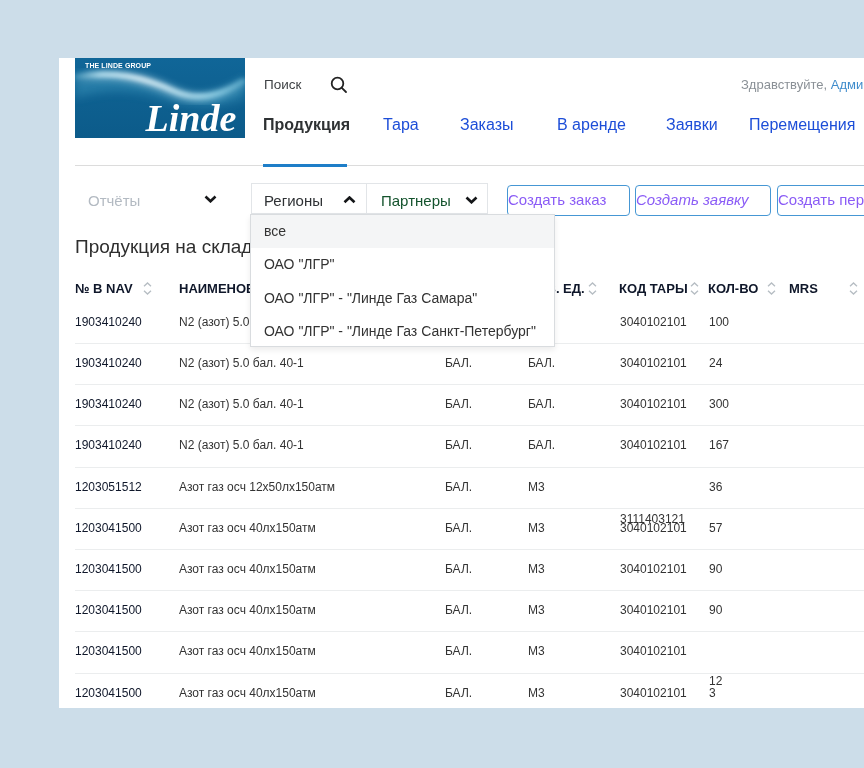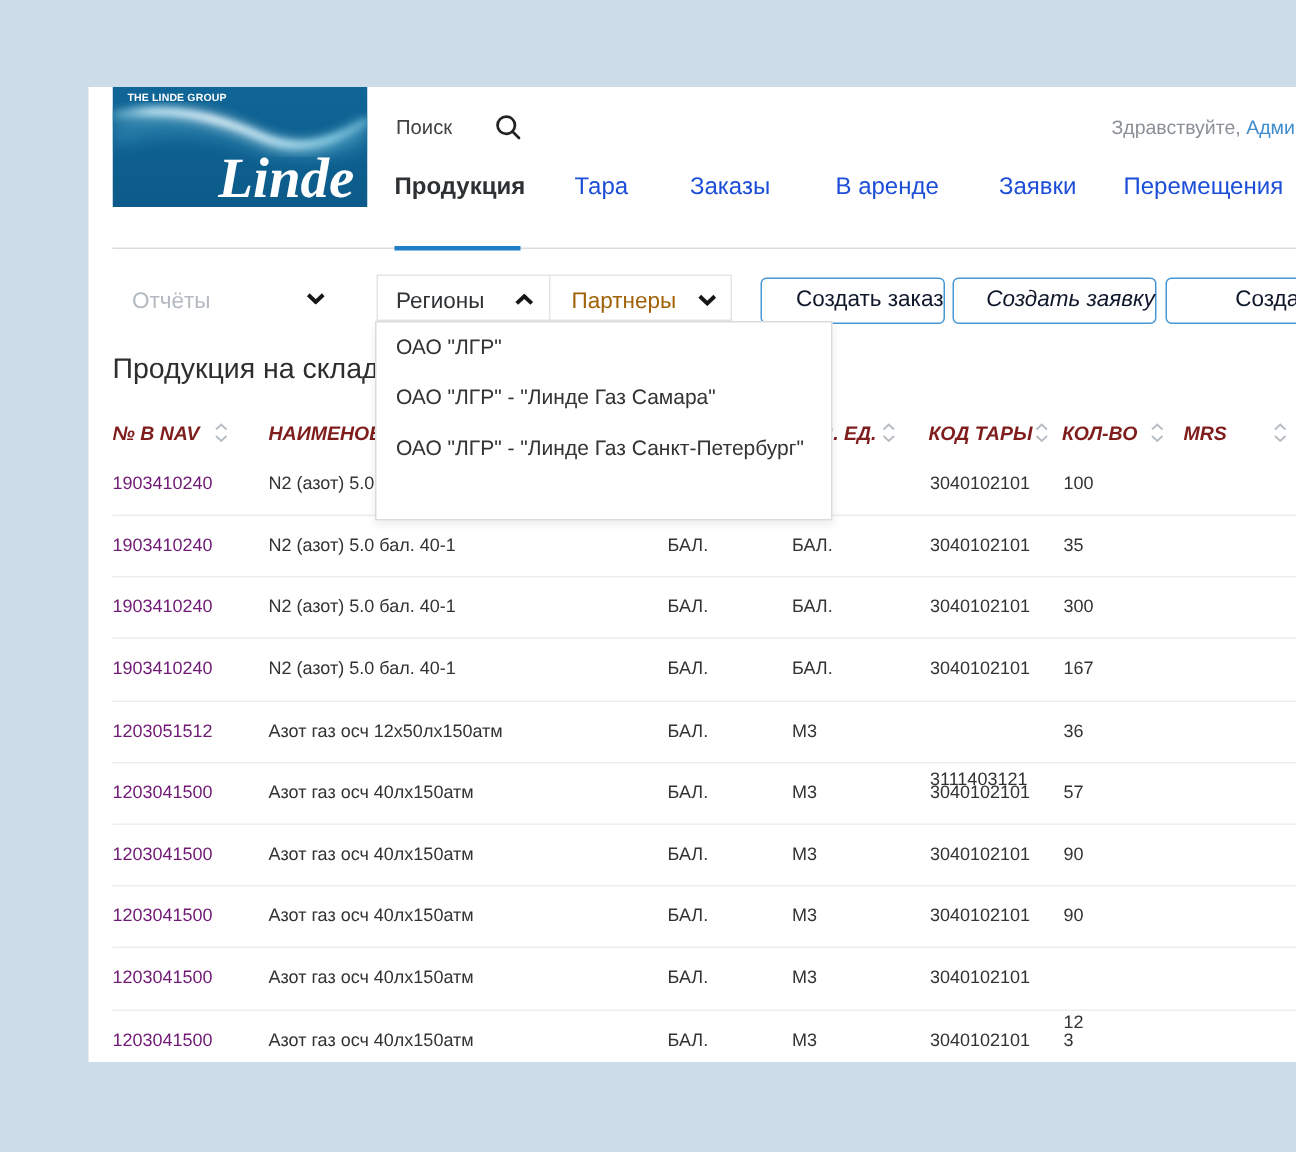--- a/index.html
+++ b/index.html
@@ -2,26 +2,26 @@
 <html><head>
 <meta charset="utf-8">
 <style>
   * { margin:0; padding:0; box-sizing:border-box; }
   html,body { width:864px; height:768px; overflow:hidden; }
   body { background:#ccdde9; font-family:"Liberation Sans", sans-serif; position:relative; }
   .abs { position:absolute; white-space:nowrap; }
   .card { position:absolute; left:59px; top:58px; width:805px; height:650px; background:#fff; }
   .nav { font-size:16px; color:#1d4ed8; }
   .nav.active { color:#2e3133; font-weight:600; }
-  .hdr { font-size:13px; font-weight:bold; color:#7f1d1d;font-style:italic; }
+  .hdr { font-size:13px; font-weight:bold; color:#0f172a; }
   .cell { font-size:12px; color:#333; }
-  .link { font-size:12px; color:#701a75; }
+  .link { font-size:12px; color:#0f172a; }
   .sep { position:absolute; left:75px; width:789px; height:1px; background:#ebedee; }
   .btn { position:absolute; top:184.5px; height:31px; border:1.5px solid #4697d4; border-radius:4px;
-         color:#0f172a; font-size:15px; background:#fff; text-align:right; line-height:28.5px; }
+         color:#8b5cf6; font-size:15px; background:#fff; text-align:left; line-height:28.5px; }
   .ddi { height:33.25px; line-height:33.25px; padding-left:13px; font-size:14px; color:#333; }
 </style>
 </head>
 <body>
 <div class="card"></div>
 
 <svg class="abs" style="left:75px; top:58px;" width="170" height="80" viewBox="0 0 170 80">
   <defs>
     <linearGradient id="bgg" x1="0" y1="0" x2="0" y2="1">
       <stop offset="0" stop-color="#106698"></stop>
@@ -73,21 +73,21 @@
 <div class="abs" style="left:88px; top:192px; font-size:15px; color:#b3bac2;">Отчёты</div>
 <svg class="abs" style="left:204px; top:195px;" width="13" height="8" viewBox="0 0 13 8">
   <path d="M1.5,1.5 L6.5,6.3 L11.5,1.5" fill="none" stroke="#17181a" stroke-width="2.6"></path>
 </svg>
 <div class="abs" style="left:251px; top:183px; width:116px; height:31px; border:1px solid #e2e5e8; background:#fff;"></div>
 <div class="abs" style="left:264px; top:192px; font-size:15px; color:#2e3134;">Регионы</div>
 <svg class="abs" style="left:343px; top:196px;" width="13" height="8" viewBox="0 0 13 8">
   <path d="M1.5,6.3 L6.5,1.5 L11.5,6.3" fill="none" stroke="#141618" stroke-width="2.6"></path>
 </svg>
 <div class="abs" style="left:366px; top:183px; width:122px; height:31px; border:1px solid #e2e5e8; background:#fff;"></div>
-<div class="abs" style="left:381px; top:192px; font-size:15px; color:#a16207;">Партнеры</div>
+<div class="abs" style="left:381px; top:192px; font-size:15px; color:#14532d;">Партнеры</div>
 <svg class="abs" style="left:465px; top:196px;" width="13" height="8" viewBox="0 0 13 8">
   <path d="M1.5,1.5 L6.5,6.3 L11.5,1.5" fill="none" stroke="#141618" stroke-width="2.6"></path>
 </svg>
 <div class="btn" style="left:507px; width:123px;">Создать заказ</div>
 <div class="btn" style="left:635px; width:136px;font-style:italic;">Создать заявку</div>
 <div class="btn" style="left:777px; width:206px;">Создать перемещение</div>
 
 <div class="abs" style="left:75px; top:236px; font-size:19px; font-weight:400; color:#2e2e2e;">Продукция на складе</div>
 
 <div class="abs hdr" style="left:75px; top:281px;">№ B NAV</div>
@@ -122,21 +122,21 @@
 <div class="abs cell" style="left:179px; top:314.8px;">N2 (азот) 5.0 бал. 40-1</div>
 <div class="abs cell" style="left:445px; top:314.8px;">БАЛ.</div>
 <div class="abs cell" style="left:528px; top:314.8px;">БАЛ.</div>
 <div class="abs cell" style="left:620px; top:314.8px;">3040102101</div>
 <div class="abs cell" style="left:709px; top:314.8px;">100</div>
 <div class="abs link" style="left:75px; top:356.0px;">1903410240</div>
 <div class="abs cell" style="left:179px; top:356.0px;">N2 (азот) 5.0 бал. 40-1</div>
 <div class="abs cell" style="left:445px; top:356.0px;">БАЛ.</div>
 <div class="abs cell" style="left:528px; top:356.0px;">БАЛ.</div>
 <div class="abs cell" style="left:620px; top:356.0px;">3040102101</div>
-<div class="abs cell" style="left:709px; top:356.0px;">35</div>
+<div class="abs cell" style="left:709px; top:356.0px;">24</div>
 <div class="abs link" style="left:75px; top:397.2px;">1903410240</div>
 <div class="abs cell" style="left:179px; top:397.2px;">N2 (азот) 5.0 бал. 40-1</div>
 <div class="abs cell" style="left:445px; top:397.2px;">БАЛ.</div>
 <div class="abs cell" style="left:528px; top:397.2px;">БАЛ.</div>
 <div class="abs cell" style="left:620px; top:397.2px;">3040102101</div>
 <div class="abs cell" style="left:709px; top:397.2px;">300</div>
 <div class="abs link" style="left:75px; top:438.4px;">1903410240</div>
 <div class="abs cell" style="left:179px; top:438.4px;">N2 (азот) 5.0 бал. 40-1</div>
 <div class="abs cell" style="left:445px; top:438.4px;">БАЛ.</div>
 <div class="abs cell" style="left:528px; top:438.4px;">БАЛ.</div>
@@ -182,16 +182,17 @@
 <div class="sep" style="top:384.2px;"></div>
 <div class="sep" style="top:425.4px;"></div>
 <div class="sep" style="top:466.6px;"></div>
 <div class="sep" style="top:507.8px;"></div>
 <div class="sep" style="top:549.0px;"></div>
 <div class="sep" style="top:590.2px;"></div>
 <div class="sep" style="top:631.4px;"></div>
 <div class="sep" style="top:672.6px;"></div>
 
 <div class="abs" style="left:250px; top:214px; width:305px; height:133px; background:#fff; border:1px solid #d9dcdf; box-shadow:0 3px 6px rgba(0,0,0,0.08); z-index:5;">
+  <div class="ddi" style="background:#f4f5f6;">все</div>
   <div class="ddi">ОАО "ЛГР"</div>
   <div class="ddi">ОАО "ЛГР" - "Линде Газ Самара"</div>
   <div class="ddi">ОАО "ЛГР" - "Линде Газ Санкт-Петербург"</div>
 </div>
 
 </body></html>

